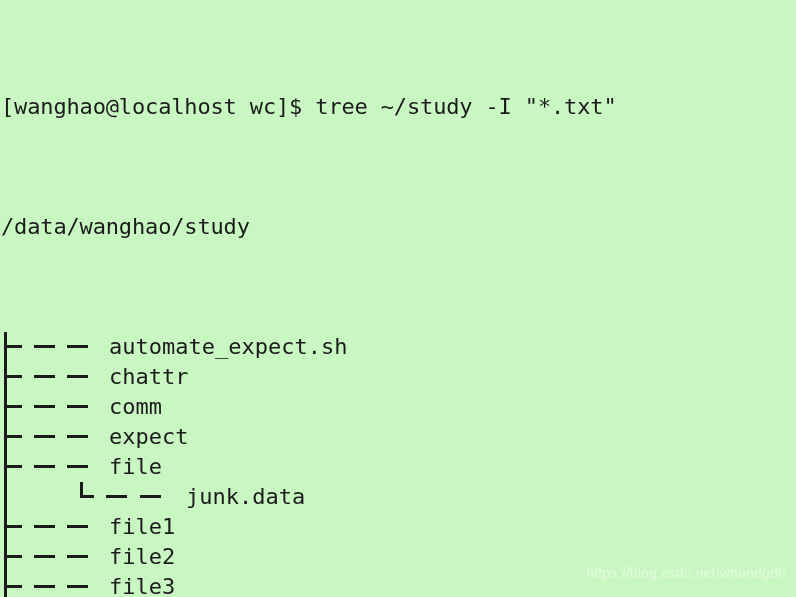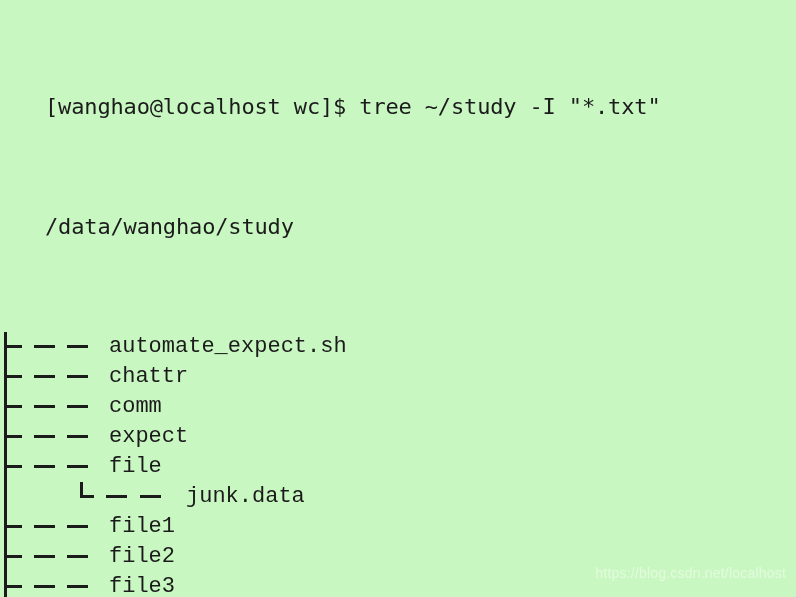--- a/index.html
+++ b/index.html
@@ -27,21 +27,20 @@
     top: 0;
     left: 0;
     padding: 2px 0 0 1px;
     white-space: pre;
     letter-spacing: 0px;
   }
   .line {
     height: 30px;
     white-space: pre;
     display: block;
-    padding-left: 44px;
   }
   .prompt-line,
   .path-line {
     letter-spacing: -0.15px;
   }
   .tree-line {
     display: block;
     height: 30px;
     white-space: pre;
   }
@@ -104,21 +103,20 @@
   }
   .d1 { left: 33px; }
   .d2 { left: 66px; }
   .sd1 { left: 105px; }
   .sd2 { left: 139px; }
 
   .name {
     display: inline-block;
     vertical-align: top;
     line-height: 30px;
-    font-family: Liberation Mono, monospace;
   }
   #watermark {
     position: absolute;
     right: 10px;
     bottom: 9px;
     font-family: "Liberation Sans", sans-serif;
     font-size: 14px;
     color: #e2fbdd;
     letter-spacing: 0.2px;
     pointer-events: none;
@@ -131,14 +129,14 @@
 <div id="terminal">
   <div id="screen">
 
     <div class="line prompt-line">[wanghao@localhost wc]$ tree ~/study -I "*.txt"</div>
 
     <div class="line path-line">/data/wanghao/study</div>
 
     <div id="tree-body"><div class="tree-line"><span class="branch"><span class="v-trunk"></span><span class="tee-arm"></span><span class="dash d1"></span><span class="dash d2"></span></span><span class="name">automate_expect.sh</span></div><div class="tree-line"><span class="branch"><span class="v-trunk"></span><span class="tee-arm"></span><span class="dash d1"></span><span class="dash d2"></span></span><span class="name">chattr</span></div><div class="tree-line"><span class="branch"><span class="v-trunk"></span><span class="tee-arm"></span><span class="dash d1"></span><span class="dash d2"></span></span><span class="name">comm</span></div><div class="tree-line"><span class="branch"><span class="v-trunk"></span><span class="tee-arm"></span><span class="dash d1"></span><span class="dash d2"></span></span><span class="name">expect</span></div><div class="tree-line"><span class="branch"><span class="v-trunk"></span><span class="tee-arm"></span><span class="dash d1"></span><span class="dash d2"></span></span><span class="name">file</span></div><div class="tree-line"><span class="branch-sub"><span class="v-trunk"></span><span class="corner-v"></span><span class="corner-h"></span><span class="dash sd1"></span><span class="dash sd2"></span></span><span class="name">junk.data</span></div><div class="tree-line"><span class="branch"><span class="v-trunk"></span><span class="tee-arm"></span><span class="dash d1"></span><span class="dash d2"></span></span><span class="name">file1</span></div><div class="tree-line"><span class="branch"><span class="v-trunk"></span><span class="tee-arm"></span><span class="dash d1"></span><span class="dash d2"></span></span><span class="name">file2</span></div><div class="tree-line"><span class="branch"><span class="v-trunk"></span><span class="tee-arm"></span><span class="dash d1"></span><span class="dash d2"></span></span><span class="name">file3</span></div></div>
   </div>
 
-  <div id="watermark">https://blog.csdn.net/localhost</div>
+  <div id="watermark">https://blog.csdn.net/whandgdh</div>
 </div>
 
 </body></html>

